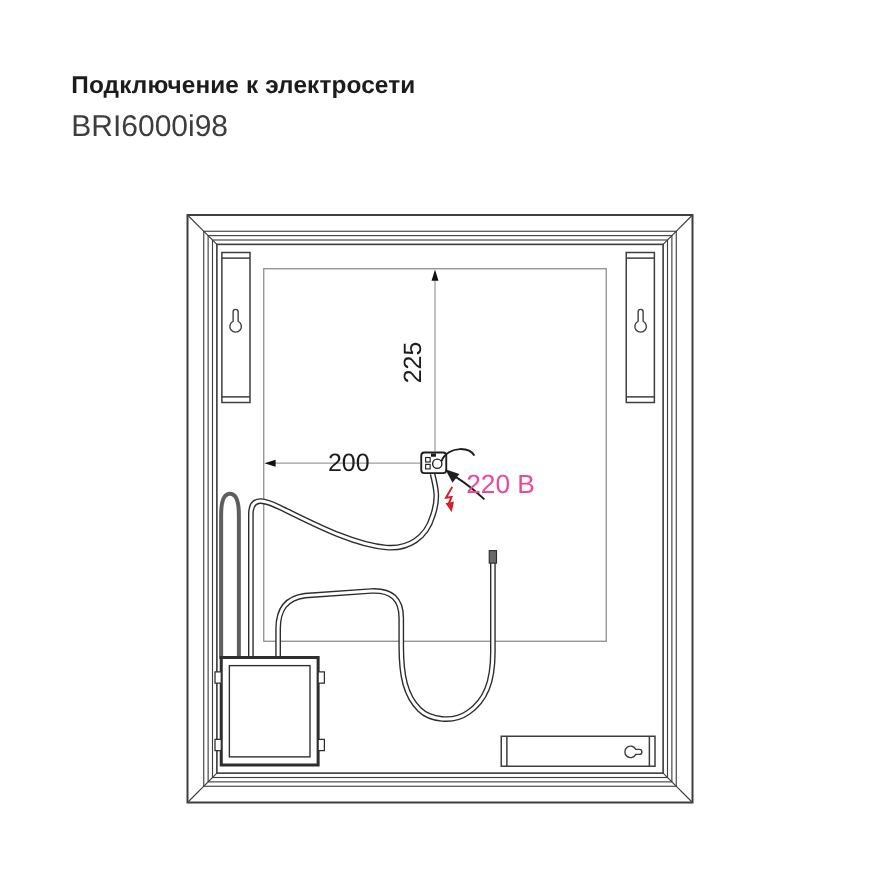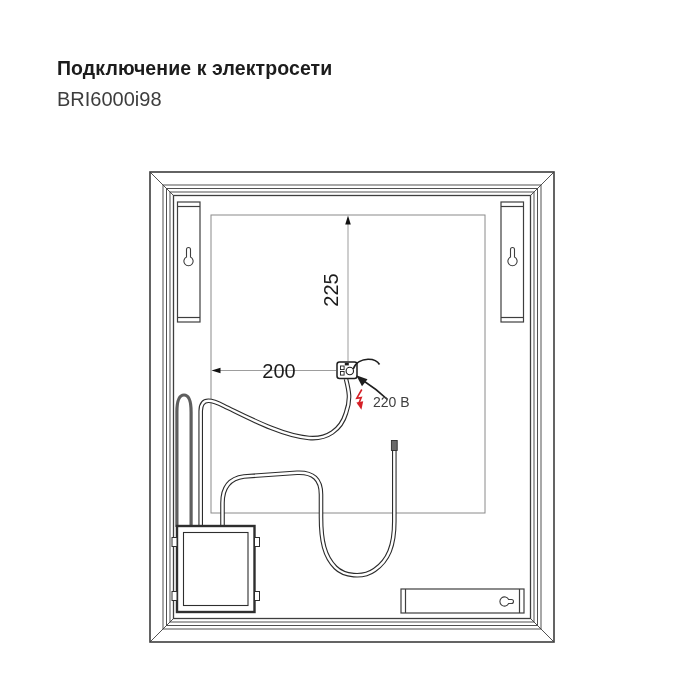--- a/index.html
+++ b/index.html
@@ -6,28 +6,28 @@
   body{
     width:700px;height:700px;position:relative;background:#ffffff;
     font-family:"Liberation Sans", sans-serif;overflow:hidden;
   }
   .page{position:absolute;inset:0;width:700px;height:568px;}
   .hdr-title{
     position:absolute;left:57px;top:57px;font-size:19.5px;font-weight:bold;
     color:#1c1c1c;white-space:nowrap;letter-spacing:0.1px;
   }
   .hdr-model{
-    position:absolute;left:57px;top:88px;font-size:20px;font-weight:400;
+    position:absolute;left:57px;top:88px;font-size:24px;font-weight:400;
     color:#3d3d3d;white-space:nowrap;
   }
   svg.drawing{position:absolute;left:0;top:0;}
   .lbl{position:absolute;color:#1b1b1b;font-size:20px;white-space:nowrap;}
   .lbl-200{left:279px;top:372px;transform:translate(-50%,-52%);}
   .lbl-225{left:331px;top:290px;transform:translate(-50%,-50%) rotate(-90deg);}
-  .lbl-voltage{left:373px;top:394px;font-size:14px;color:#404040;}
+  .lbl-voltage{left:373px;top:376px;font-size:21px;color:#ec4899;}
 </style>
 </head>
 <body>
 
 <div class="page">
 
   <div class="hdr-title">Подключение к электросети</div>
   <div class="hdr-model">BRI6000i98</div>
 
   <svg class="drawing" width="700" height="700" viewBox="0 0 700 700" xmlns="http://www.w3.org/2000/svg">

